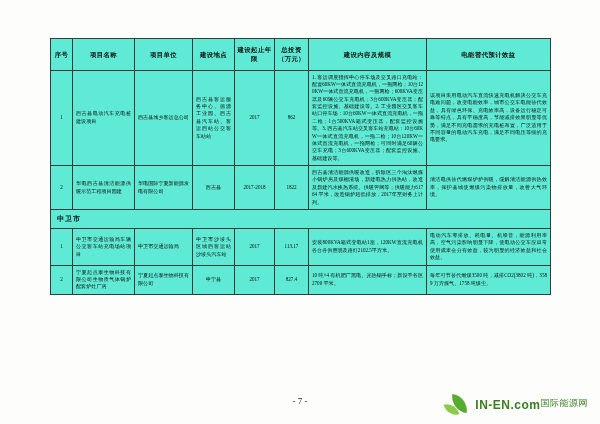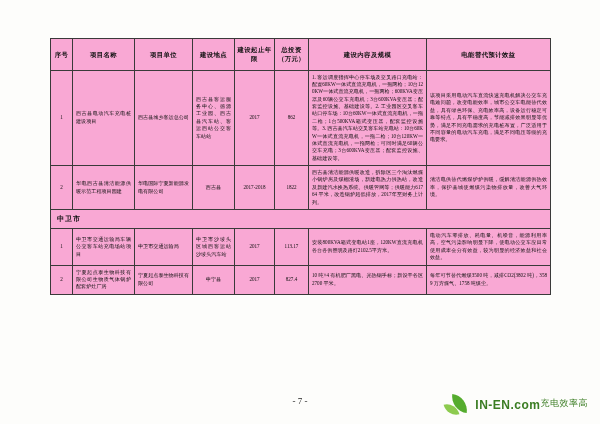--- a/index.html
+++ b/index.html
@@ -21,21 +21,21 @@
     height: 424px;
     background: #fdfdfb;
   }
   .doc-table {
     position: absolute;
     left: 50px;
     top: 38px;
     width: 500px;
     border-collapse: collapse;
     table-layout: fixed;
-    background: #f9a8d4;
+    background: #5eead4;
   }
   .doc-table th, .doc-table td {
     border: 1px solid #3a3a3a;
     vertical-align: middle;
     padding: 2px 2px;
     font-size: 5.1px;
     line-height: 1.45;
     color: #111;
     text-align: center;
     word-break: break-all;
@@ -205,17 +205,17 @@
 
   <div class="page-number">- 7 -</div>
 
   <div class="watermark">
     <div class="wm-leaf">
       <div class="l1"></div>
       <div class="l2"></div>
     </div>
     <div class="wm-text">
       <span class="wm-en">IN-EN.com</span>
-      <span class="wm-cn">充电效率高</span>
+      <span class="wm-cn">国际能源网</span>
     </div>
   </div>
 
 </div>
 
 </body></html>

